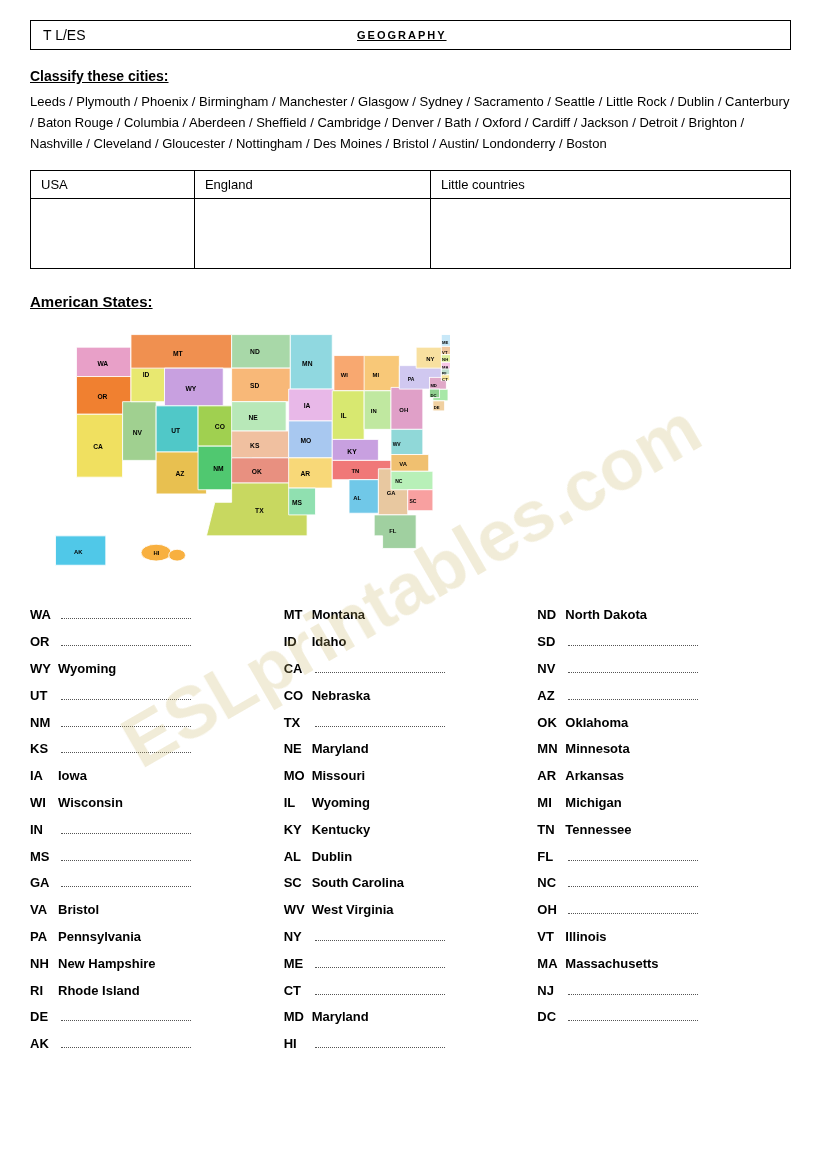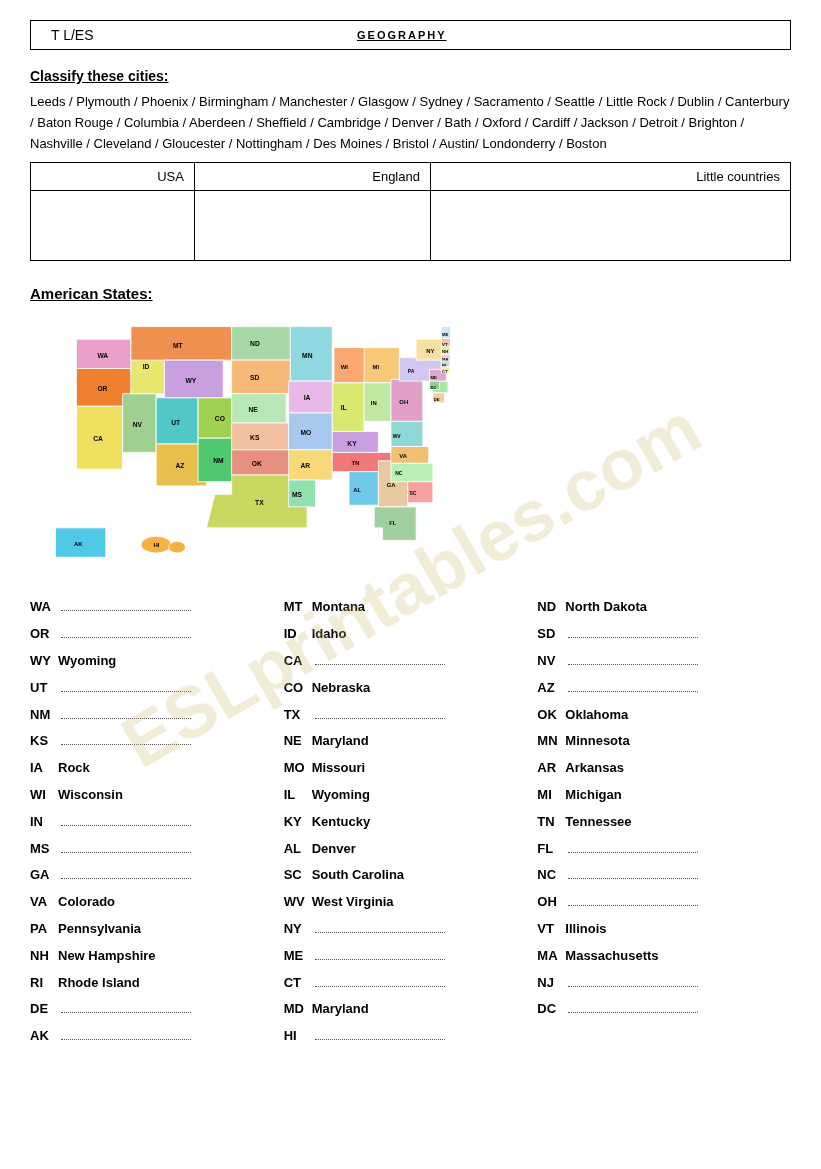--- a/index.html
+++ b/index.html
@@ -11,21 +11,21 @@
       width: 821px;
       min-height: 1169px;
       padding: 20px 30px;
     }
 
     .header {
       display: flex;
       justify-content: space-between;
       align-items: center;
       border: 1px solid #000;
-      padding: 6px 20px;
+      padding: 6px 12px;
       margin-bottom: 18px;
     }
 
     .header-left {
       font-size: 14px;
     }
 
     .header-center {
       font-size: 11px;
       font-weight: bold;
@@ -36,33 +36,33 @@
     .section-title {
       font-weight: bold;
       text-decoration: underline;
       margin-bottom: 8px;
       font-size: 14px;
     }
 
     .cities-text {
       font-size: 13px;
       line-height: 1.6;
-      margin-bottom: 8px;
+      margin-bottom: 16px;
     }
 
     .classify-table {
       width: 100%;
       border-collapse: collapse;
       margin-bottom: 24px;
     }
 
     .classify-table th, .classify-table td {
       border: 1px solid #000;
       padding: 6px 10px;
-      text-align: right;
+      text-align: left;
       vertical-align: top;
       font-weight: normal;
     }
 
     .classify-table th {
       font-size: 13px;
     }
 
     .classify-table td {
       height: 70px;
@@ -349,41 +349,41 @@
       <div class="state-item">
         <span class="state-abbr">NM</span>
         <span class="dotted-line"></span>
       </div>
       <div class="state-item">
         <span class="state-abbr">KS</span>
         <span class="dotted-line"></span>
       </div>
       <div class="state-item">
         <span class="state-abbr">IA</span>
-        <span class="state-name">Rock</span>
+        <span class="state-name">Iowa</span>
       </div>
       <div class="state-item">
         <span class="state-abbr">WI</span>
         <span class="state-name">Wisconsin</span>
       </div>
       <div class="state-item">
         <span class="state-abbr">IN</span>
         <span class="dotted-line"></span>
       </div>
       <div class="state-item">
         <span class="state-abbr">MS</span>
         <span class="dotted-line"></span>
       </div>
       <div class="state-item">
         <span class="state-abbr">GA</span>
         <span class="dotted-line"></span>
       </div>
       <div class="state-item">
         <span class="state-abbr">VA</span>
-        <span class="state-name">Colorado</span>
+        <span class="state-name">Bristol</span>
       </div>
       <div class="state-item">
         <span class="state-abbr">PA</span>
         <span class="state-name">Pennsylvania</span>
       </div>
       <div class="state-item">
         <span class="state-abbr">NH</span>
         <span class="state-name">New Hampshire</span>
       </div>
       <div class="state-item">
@@ -432,21 +432,21 @@
       <div class="state-item">
         <span class="state-abbr">IL</span>
         <span class="state-name">Wyoming</span>
       </div>
       <div class="state-item">
         <span class="state-abbr">KY</span>
         <span class="state-name">Kentucky</span>
       </div>
       <div class="state-item">
         <span class="state-abbr">AL</span>
-        <span class="state-name">Denver</span>
+        <span class="state-name">Dublin</span>
       </div>
       <div class="state-item">
         <span class="state-abbr">SC</span>
         <span class="state-name">South Carolina</span>
       </div>
       <div class="state-item">
         <span class="state-abbr">WV</span>
         <span class="state-name">West Virginia</span>
       </div>
       <div class="state-item">

